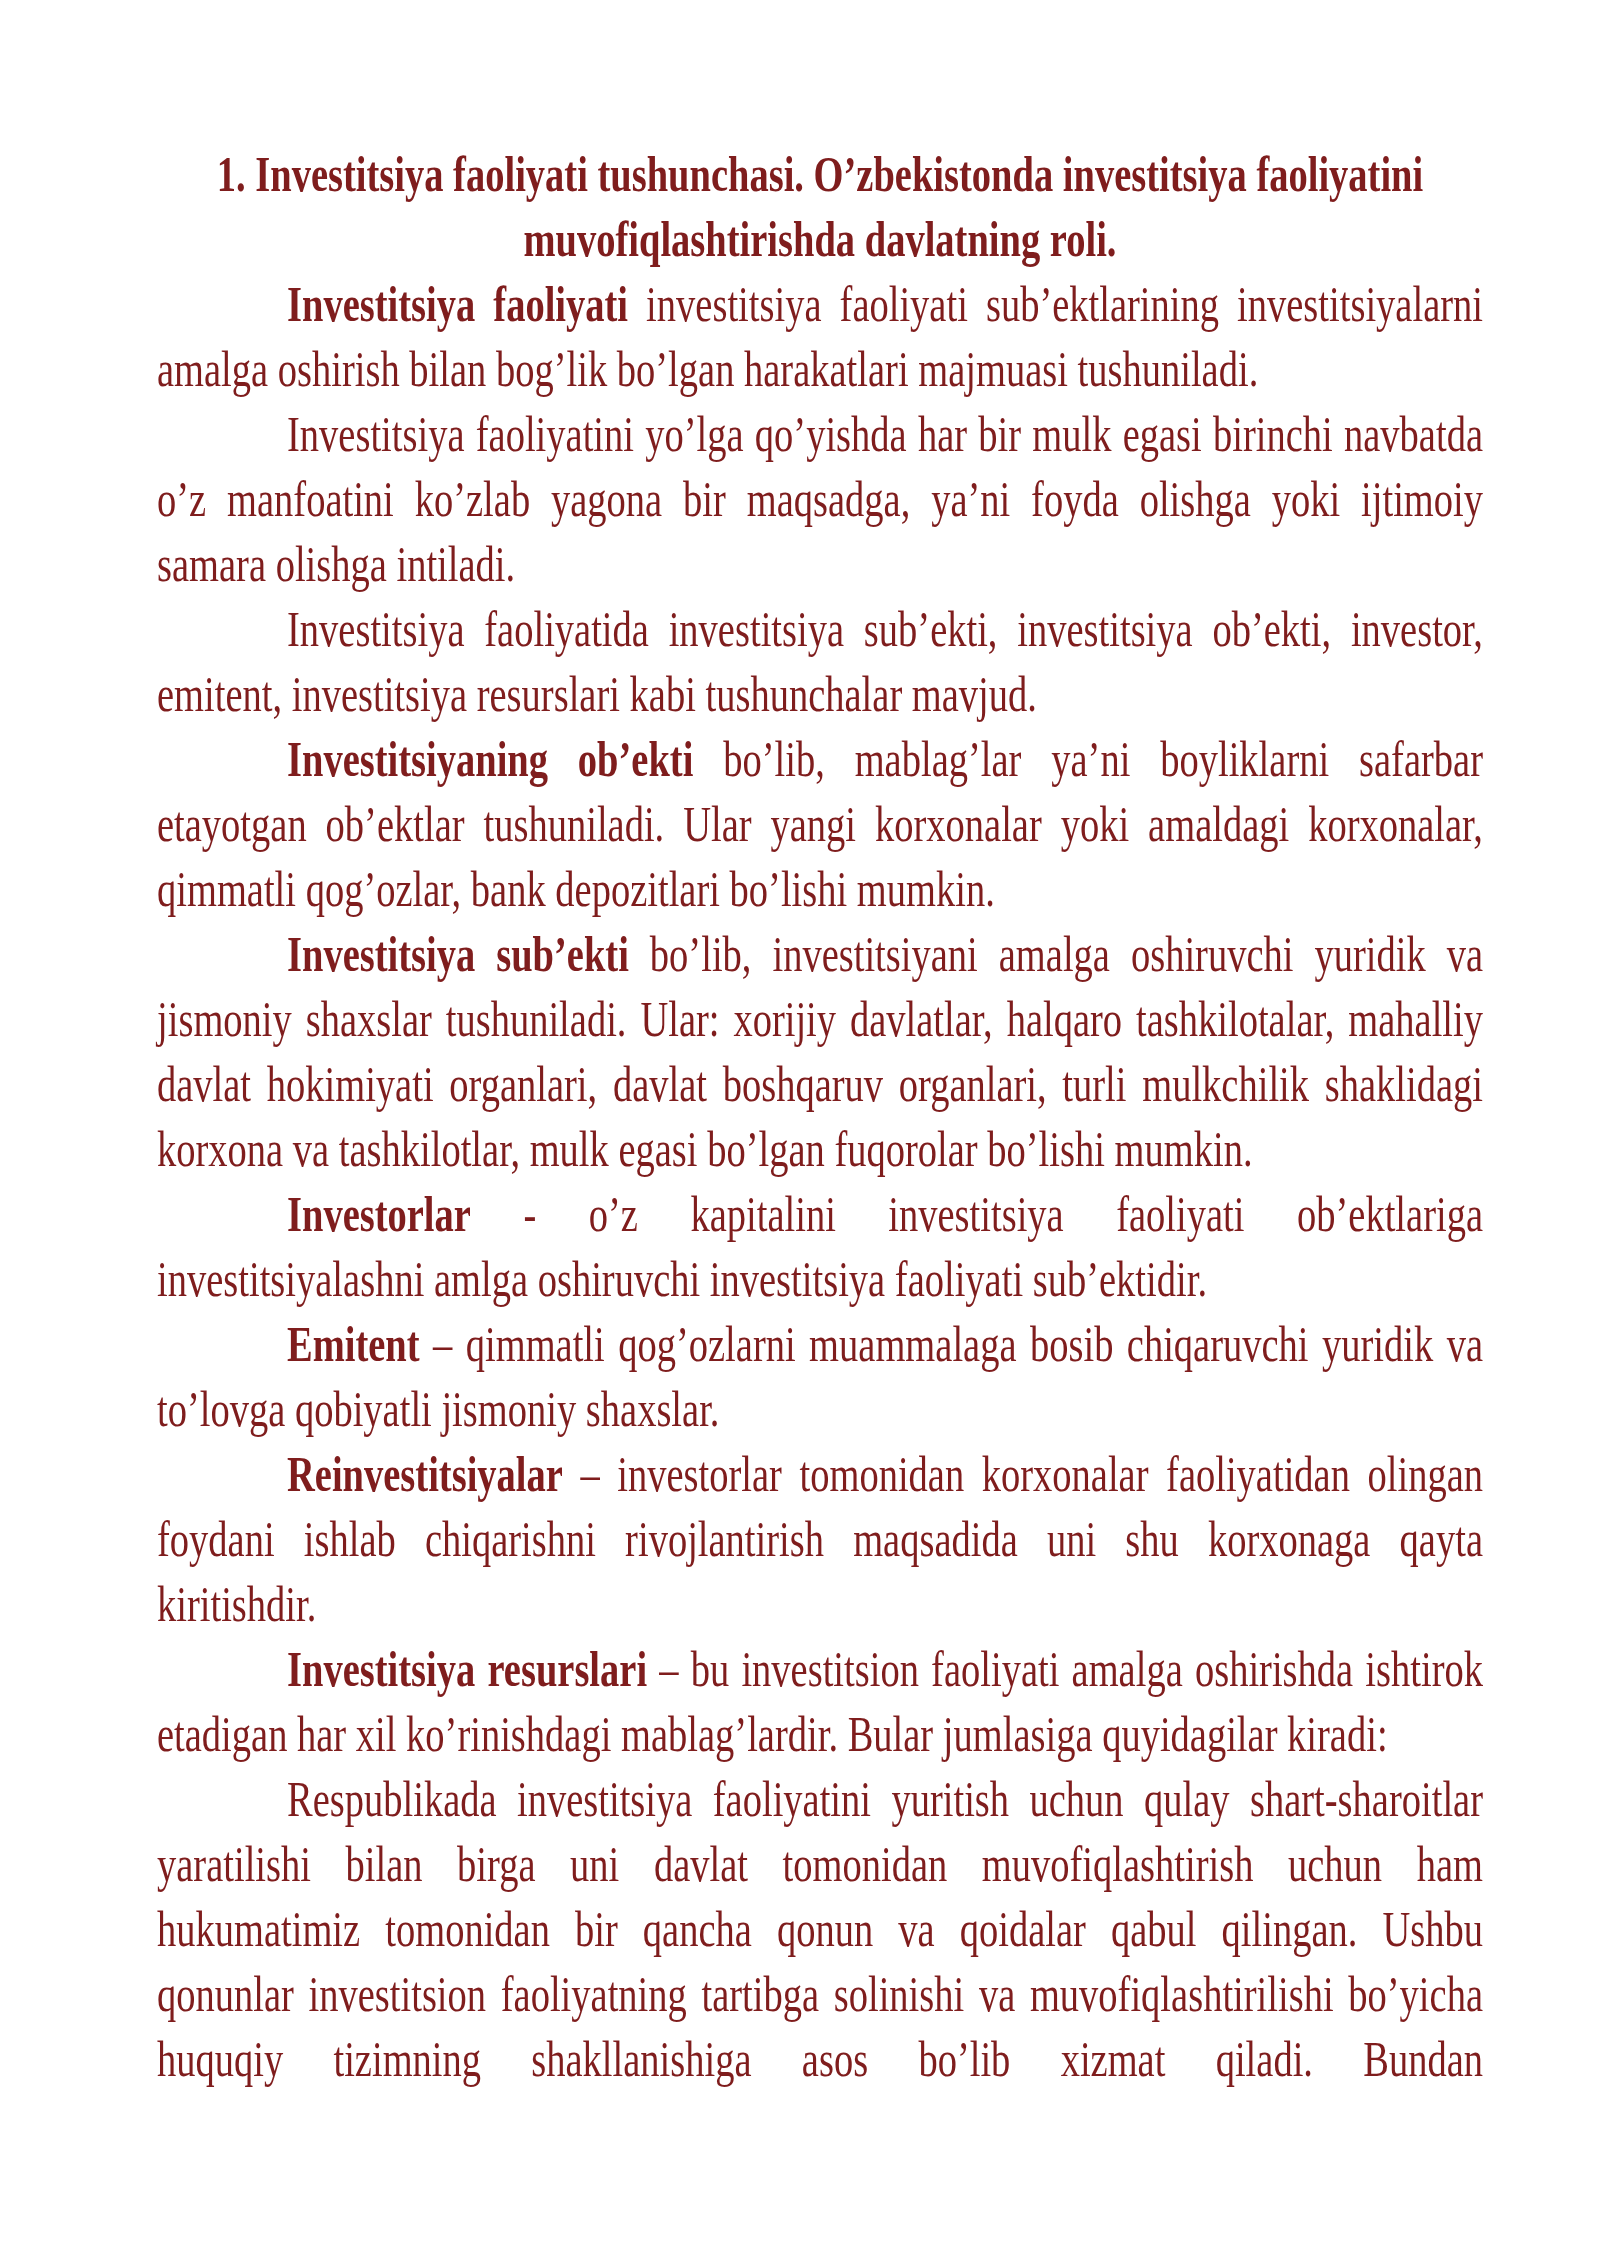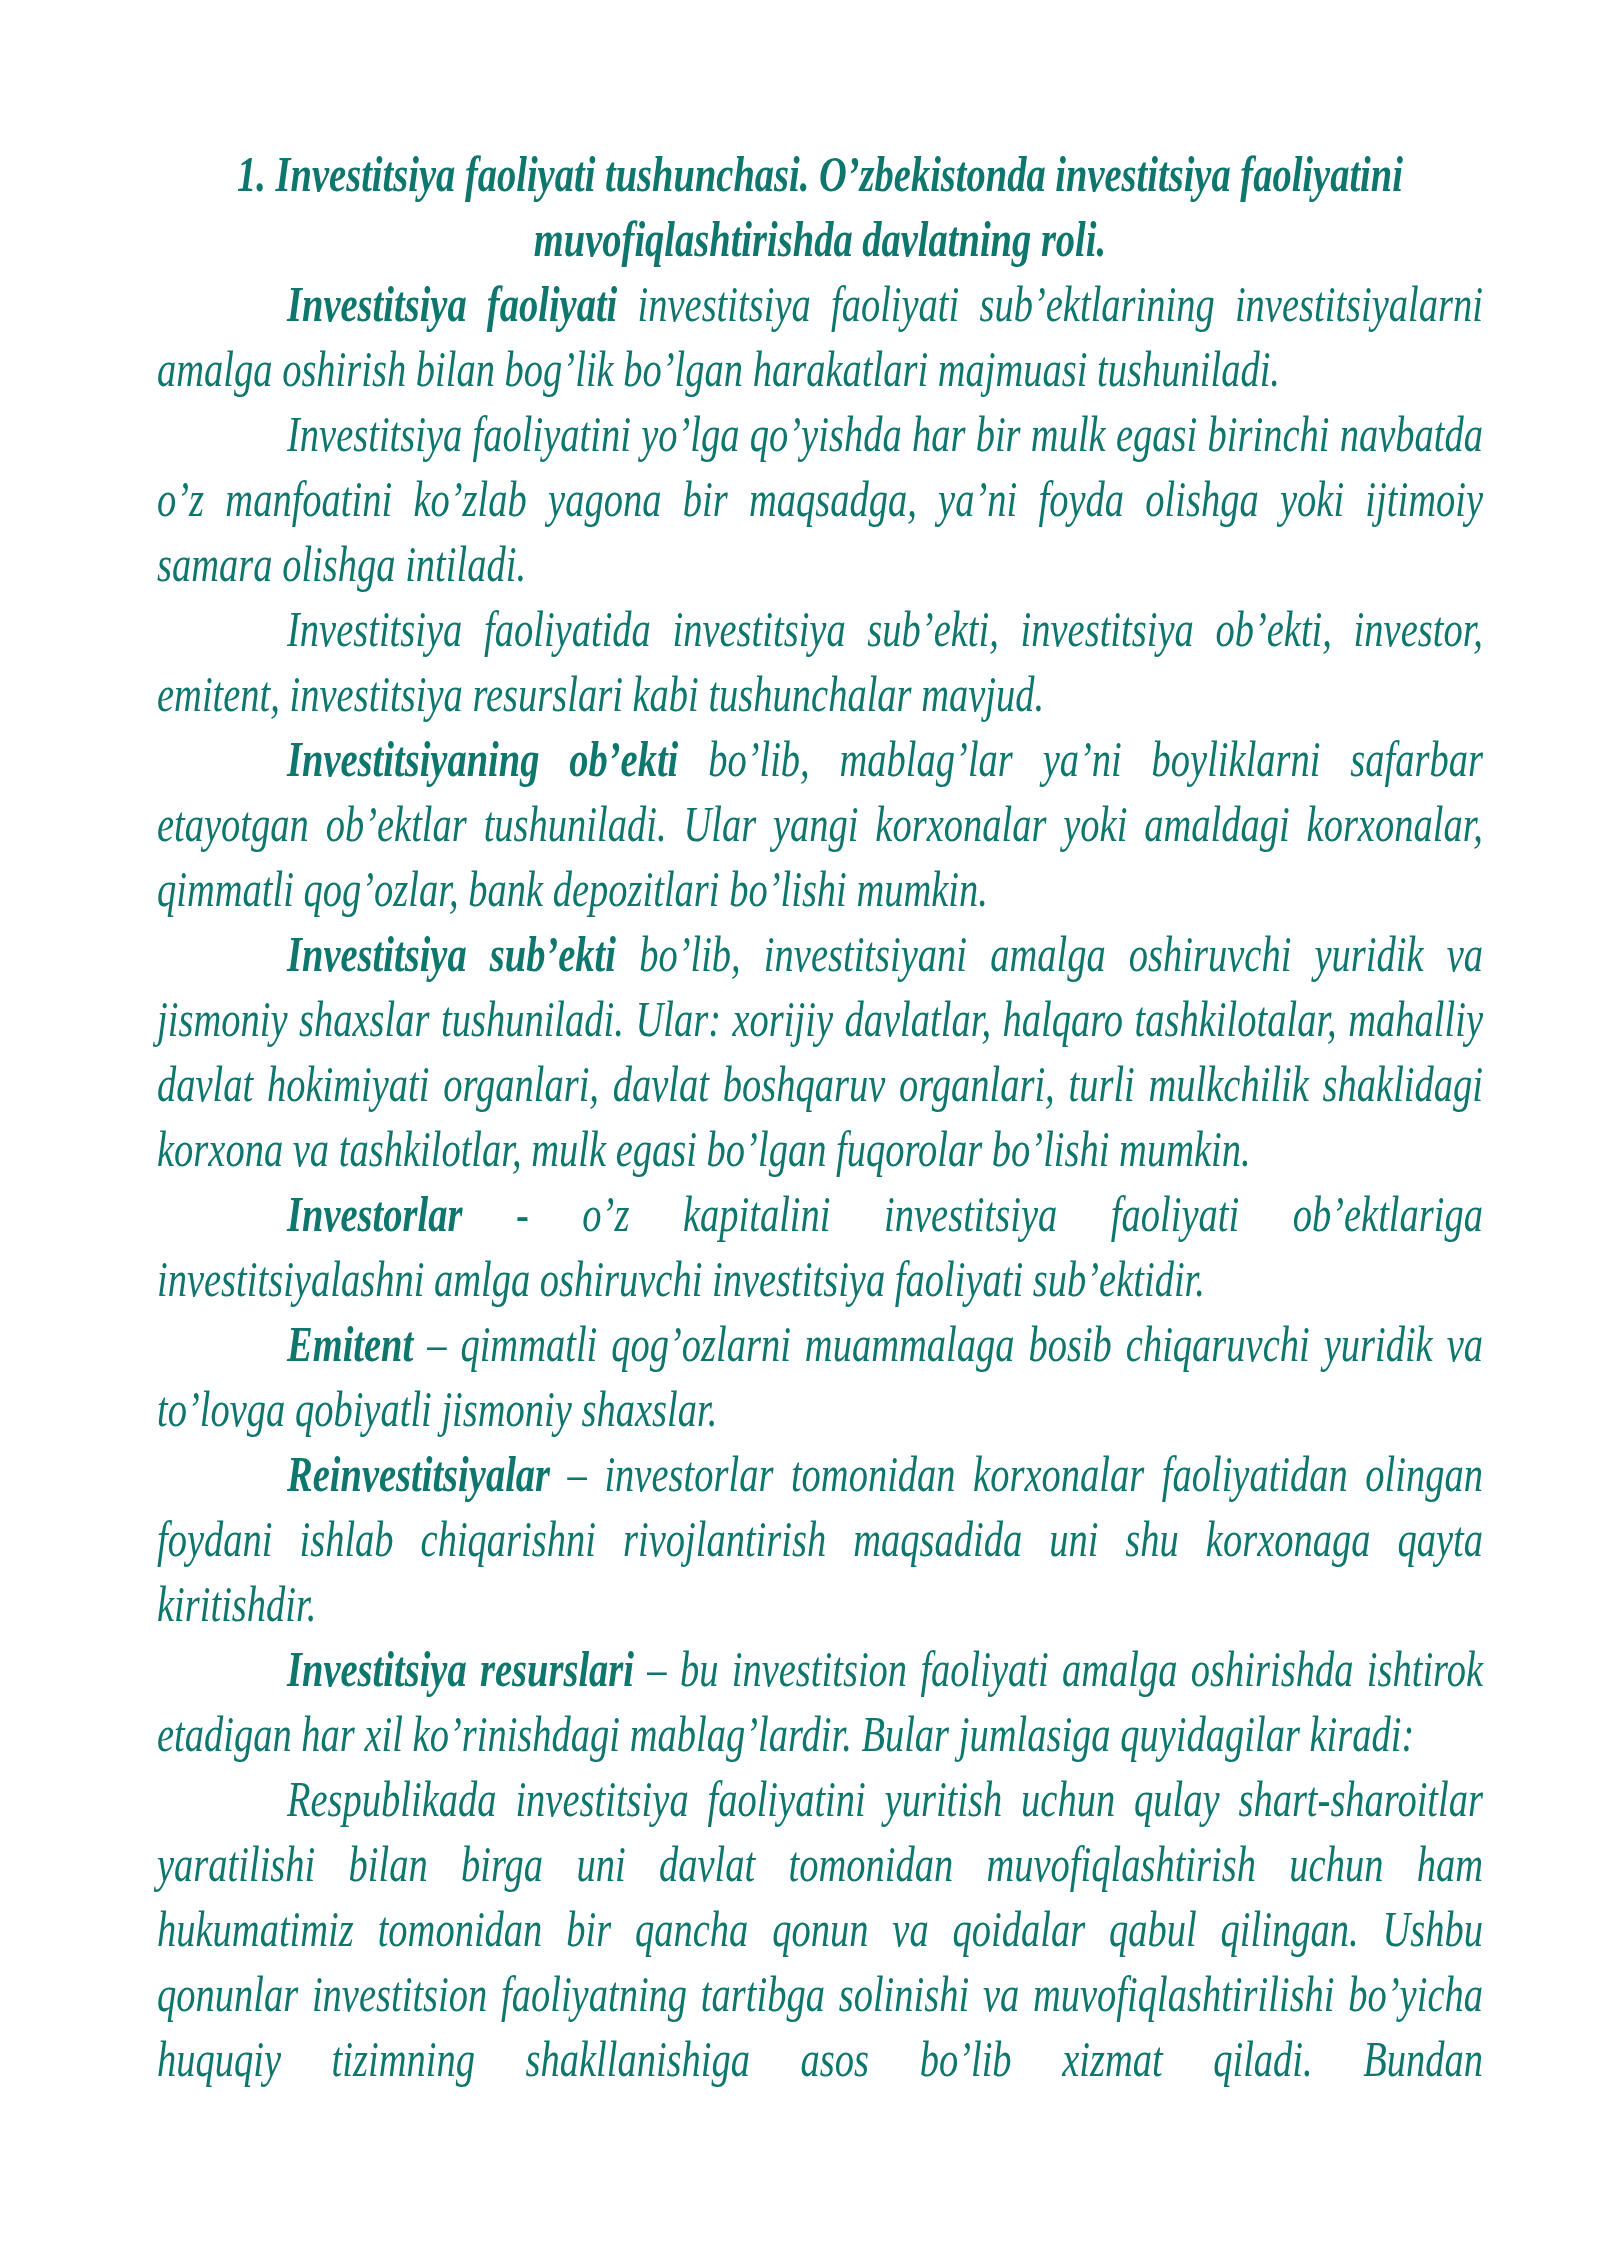--- a/index.html
+++ b/index.html
@@ -44,21 +44,21 @@
     font-weight: 700;
   }
   
   .para.continued {
     text-align-last: justify;
   }
 </style>
 </head>
 <body>
 
-<div class="page" style="background: rgb(255, 255, 255); color: #0f766e; font-style: italic;">
+<div class="page" style="background: rgb(255, 255, 255); color: #7f1d1d;">
   <div class="content">
     <div class="title-block">
       <div class="title-line">1. Investitsiya faoliyati tushunchasi. O’zbekistonda investitsiya faoliyatini</div>
       <div class="title-line">muvofiqlashtirishda davlatning roli.</div>
     </div>
     <div id="paragraphs">
         <p class="para"><b>Investitsiya faoliyati</b> investitsiya faoliyati sub’ektlarining investitsiyalarni amalga oshirish bilan bog’lik bo’lgan harakatlari majmuasi tushuniladi.</p>
         <p class="para">Investitsiya faoliyatini yo’lga qo’yishda har bir mulk egasi birinchi navbatda o’z manfoatini ko’zlab yagona bir maqsadga, ya’ni foyda olishga yoki ijtimoiy samara olishga intiladi.</p>
         <p class="para">Investitsiya faoliyatida investitsiya sub’ekti, investitsiya ob’ekti, investor, emitent, investitsiya resurslari kabi tushunchalar mavjud.</p>
         <p class="para"><b>Investitsiyaning ob’ekti</b> bo’lib, mablag’lar ya’ni boyliklarni safarbar etayotgan ob’ektlar tushuniladi. Ular yangi korxonalar yoki amaldagi korxonalar, qimmatli qog’ozlar, bank depozitlari bo’lishi mumkin.</p>

